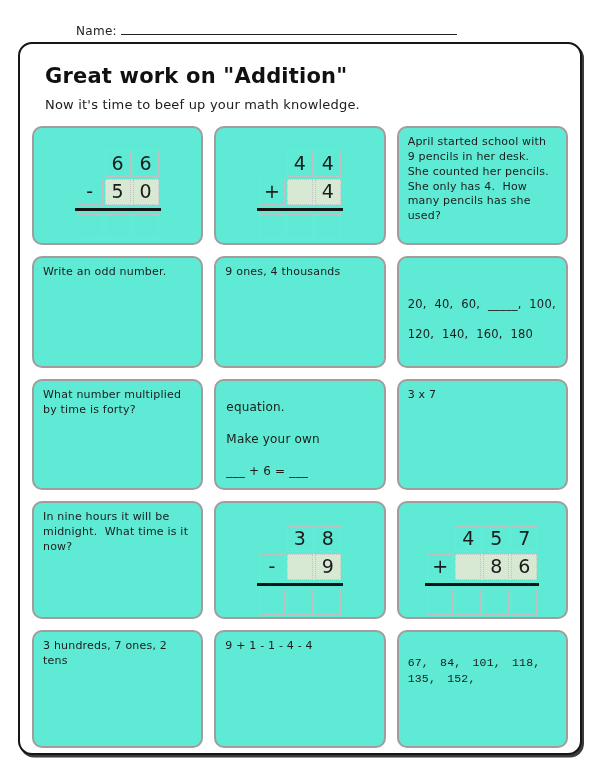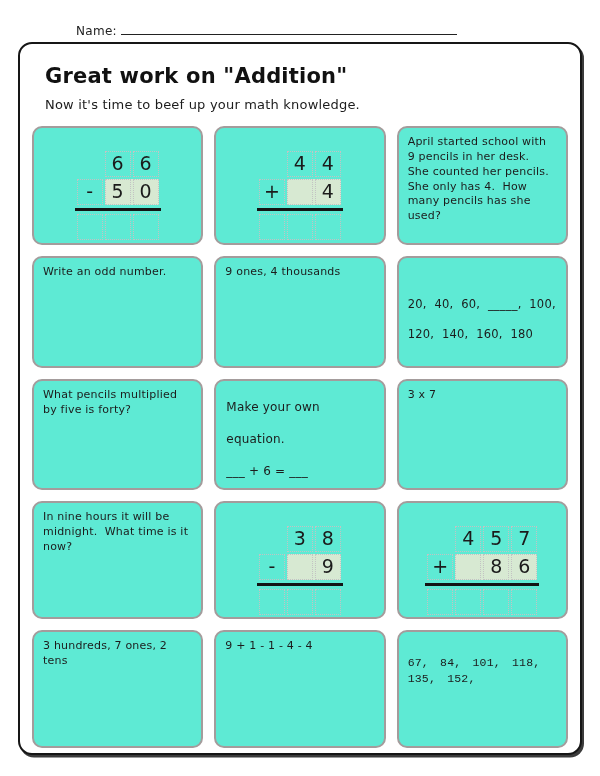--- a/index.html
+++ b/index.html
@@ -146,26 +146,26 @@
     </div>
 
     <div class="box seq">
       <div class="seq-lines">
         <div class="line">20, 40, 60, _____, 100,</div>
         <div class="line">120, 140, 160, 180</div>
       </div>
     </div>
 
     <div class="box">
-      <span class="btext">What pencils multiplied by five is forty?</span>
+      <span class="btext">What number multiplied by time is forty?</span>
     </div>
 
     <div class="box spaced">
+      <div class="line">equation.</div>
       <div class="line">Make your own</div>
-      <div class="line">equation.</div>
       <div class="line">___ + 6 = ___</div>
     </div>
 
     <div class="box">
       <span class="btext">3 x 7</span>
     </div>
 
     <div class="box">
       <span class="btext">In nine hours it will be midnight.  What time is it now?</span>
     </div>

